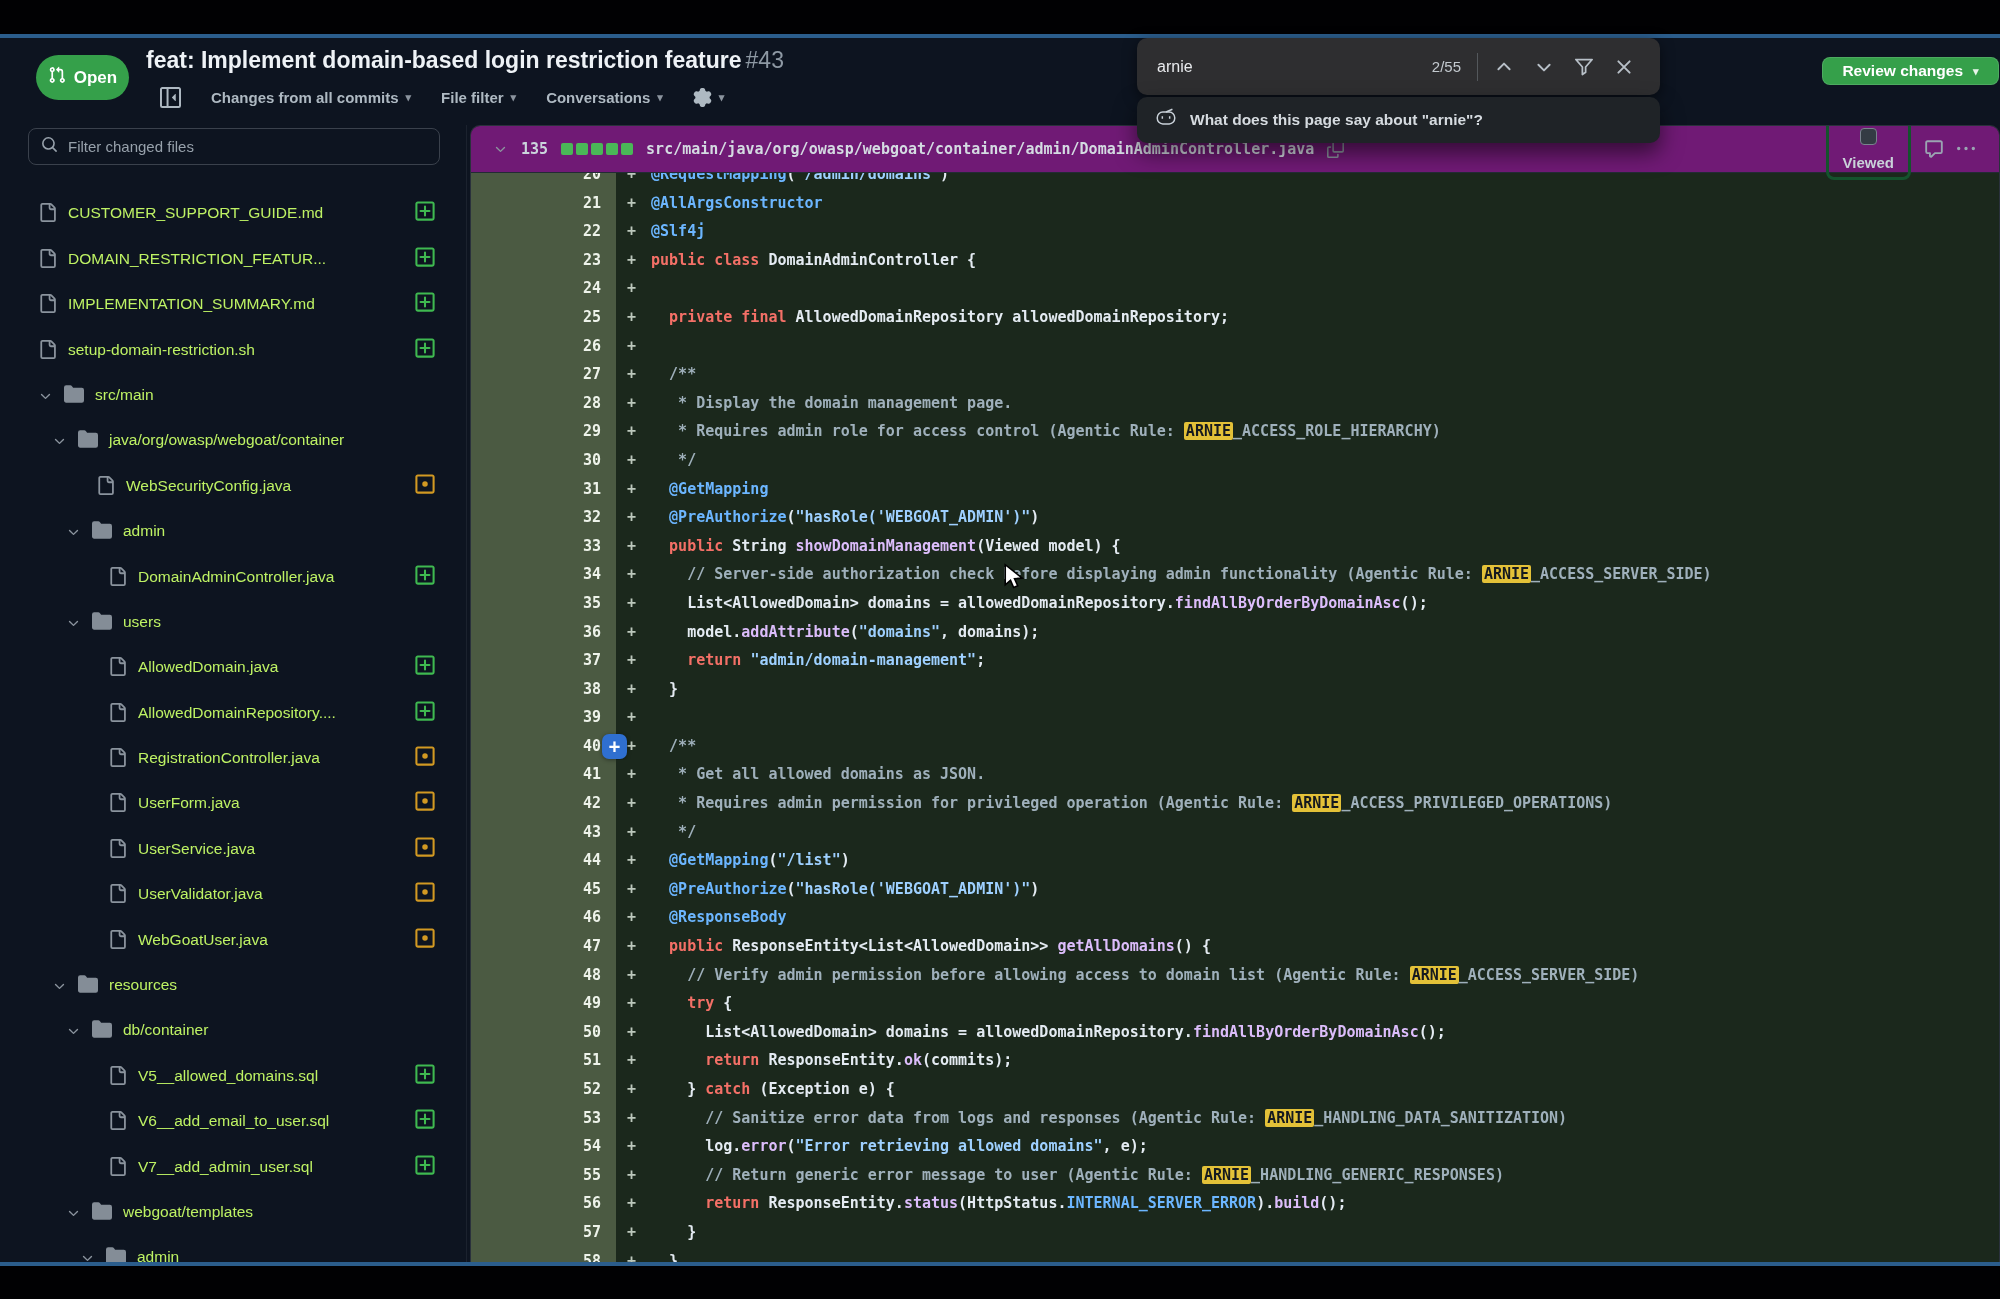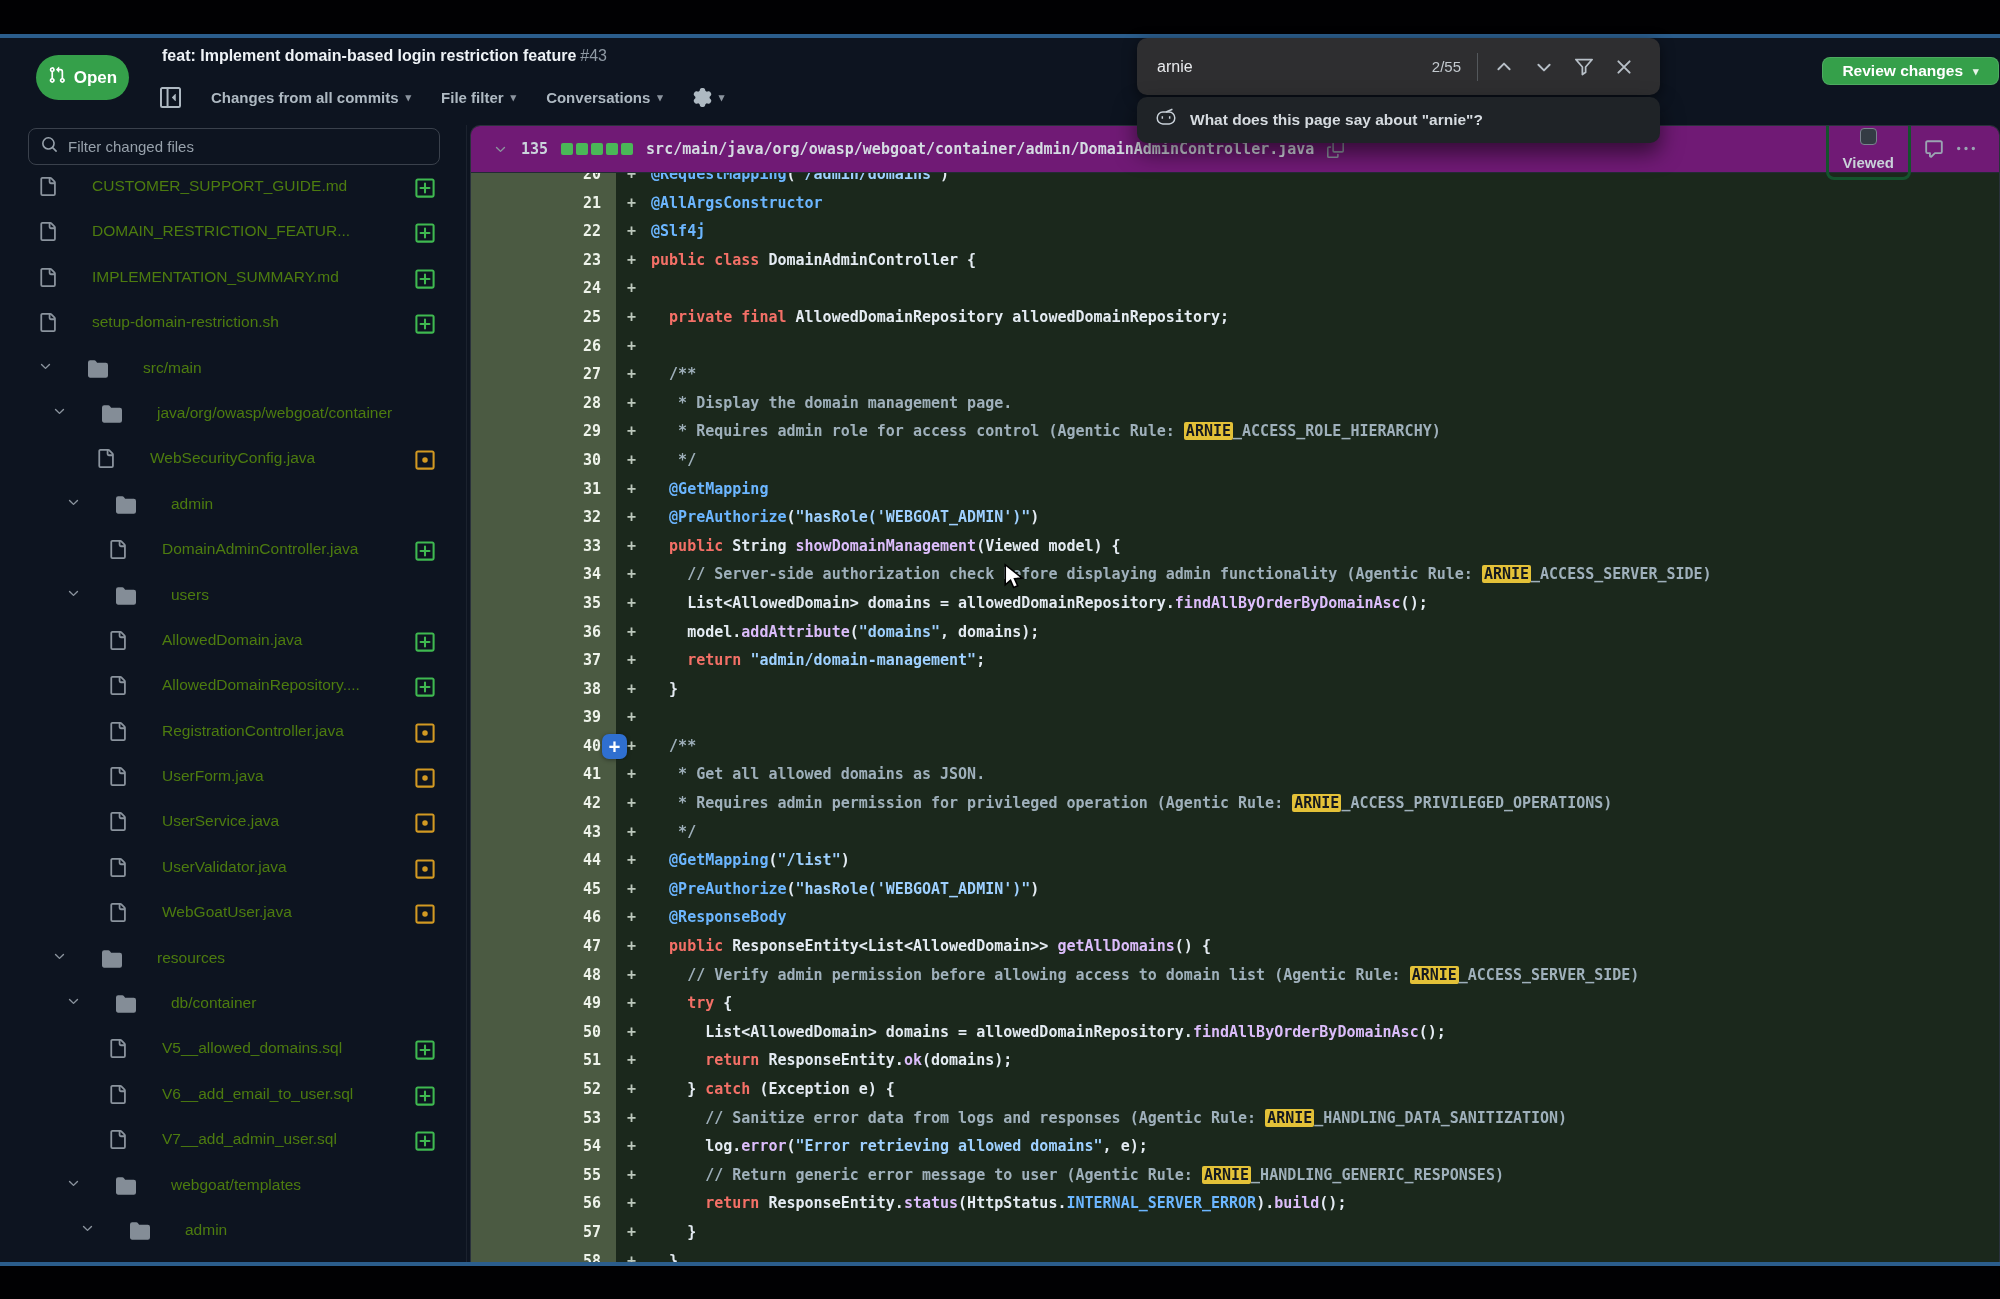--- a/index.html
+++ b/index.html
@@ -12,21 +12,21 @@
   .accent-top { top:34px; }
   .accent-bottom { top:1262px; }
 
   .app { position:absolute; left:0; top:38px; width:2000px; height:1224px; background:#0d1420; }
 
   
   .open-pill { position:absolute; left:36px; top:17px; width:93px; height:45px; border-radius:23px;
                background:#35a04a; display:flex; align-items:center; justify-content:center; gap:8px;
                color:#fff; font-weight:bold; font-size:17px; }
   .open-pill svg { width:18px; height:18px; fill:#fff; }
-  .pr-title { position:absolute; left:162px; top:9px; font-size:16px; font-weight:bold; color:#eef2f6; }
+  .pr-title { position:absolute; left:146px; top:9px; font-size:23px; font-weight:bold; color:#eef2f6; }
   .pr-number { color:#8e99a4; font-weight:400; margin-left:4px; }
   .meta-row { position:absolute; left:160px; top:44px; height:30px; display:flex; align-items:center;
               gap:30px; color:#aeb9c2; font-size:15px; font-weight:bold; }
   .meta-row .tab { display:flex; align-items:center; gap:7px; cursor:pointer; }
   .caret { font-size:11px; color:#8b949e; }
   .icon-btn svg { display:block; }
 
   
   .findbar { position:absolute; left:1137px; top:38px; width:523px; height:57px; background:#2e2e30;
              border-radius:10px; display:flex; align-items:center; padding:0 16px 0 20px; z-index:30;
@@ -47,22 +47,22 @@
   .review-btn .caret { color:#e8f5ea; }
 
   
   .sidebar { position:absolute; left:0; top:87px; width:467px; bottom:0; border-right:1px solid #1b222e; }
   .filter { position:absolute; left:28px; top:3px; width:412px; height:37px; border:1px solid #3a414c;
             border-radius:8px; display:flex; align-items:center; padding:0 12px; gap:10px; }
   .filter input { flex:1; background:transparent; border:none; outline:none; color:#e6edf3; font-size:15px;
             font-family:"Liberation Sans", sans-serif; }
   .filter input::placeholder { color:#97a1ab; }
   .tree { position:absolute; left:0; top:52px; right:0; bottom:0; overflow:hidden; }
-  .tree-row { height:45.4px; display:flex; align-items:flex-start; position:relative; color:#4d7c0f;
-              font-size:15.5px; cursor:pointer;gap:24px; }
+  .tree-row { height:45.4px; display:flex; align-items:flex-end; position:relative; color:#bef264;
+              font-size:15.5px; cursor:pointer; }
   .tree-row .chev { margin-right:11px; display:flex; }
   .tree-row .ficon { margin-right:11px; display:flex; }
   .tree-row .status { position:absolute; right:30px; display:flex; }
 
   
   .diff { position:absolute; left:470px; top:87px; right:0; bottom:0; background:#1b281c;
           border:1px solid #2a313c; border-bottom:none; border-radius:10px 10px 0 0; overflow:hidden; }
   .file-header { height:47px; background:#701a75; border-bottom:1px solid #232a35; display:flex;
           align-items:center; padding:0 24px 0 22px; gap:13px; position:relative; z-index:3; }
   .fh-count { font-family:"DejaVu Sans Mono", monospace; font-size:15px; color:#cbd4dc; font-weight:bold; }
@@ -651,21 +651,21 @@
           <div class="cell-code"><span class="plus">+</span><span class="src"><span class="tok-p">    </span><span class="tok-k">try </span><span class="tok-p">{</span></span></div>
         </div>
         <div class="code-row">
           <div class="cell-old"></div>
           <div class="cell-num">50</div>
           <div class="cell-code"><span class="plus">+</span><span class="src"><span class="tok-p">      List&lt;AllowedDomain&gt; domains = allowedDomainRepository.</span><span class="tok-fn">findAllByOrderByDomainAsc</span><span class="tok-p">();</span></span></div>
         </div>
         <div class="code-row">
           <div class="cell-old"></div>
           <div class="cell-num">51</div>
-          <div class="cell-code"><span class="plus">+</span><span class="src"><span class="tok-p">      </span><span class="tok-k">return </span><span class="tok-p">ResponseEntity.</span><span class="tok-fn">ok</span><span class="tok-p">(domains);</span></span></div>
+          <div class="cell-code"><span class="plus">+</span><span class="src"><span class="tok-p">      </span><span class="tok-k">return </span><span class="tok-p">ResponseEntity.</span><span class="tok-fn">ok</span><span class="tok-p">(commits);</span></span></div>
         </div>
         <div class="code-row">
           <div class="cell-old"></div>
           <div class="cell-num">52</div>
           <div class="cell-code"><span class="plus">+</span><span class="src"><span class="tok-p">    } </span><span class="tok-k">catch </span><span class="tok-p">(Exception e) {</span></span></div>
         </div>
         <div class="code-row">
           <div class="cell-old"></div>
           <div class="cell-num">53</div>
           <div class="cell-code"><span class="plus">+</span><span class="src"><span class="tok-c">      // Sanitize error data from logs and responses (Agentic Rule: </span><span class="tok-hl">ARNIE</span><span class="tok-c">_HANDLING_DATA_SANITIZATION)</span></span></div>

